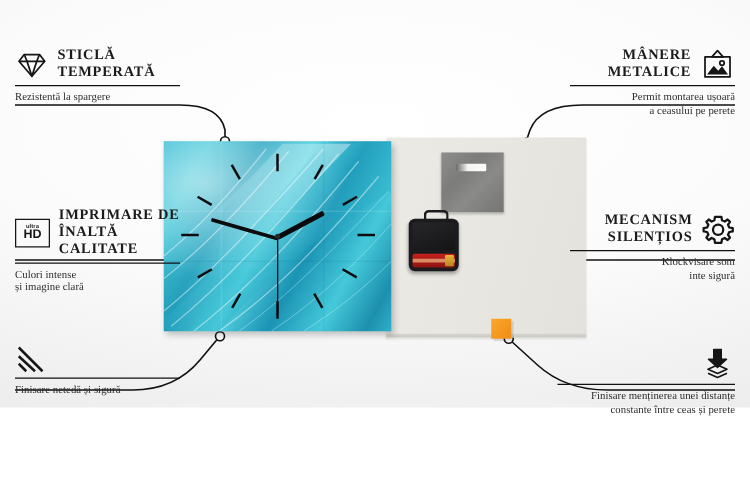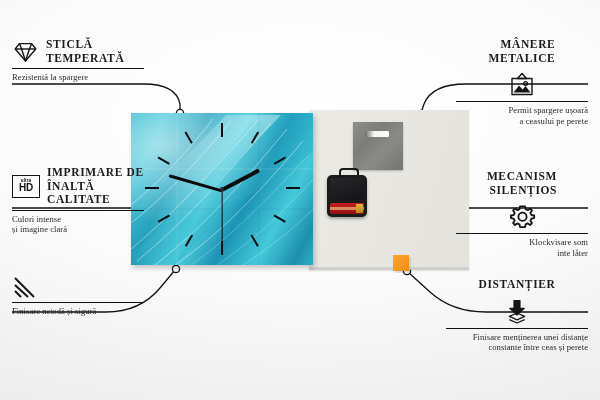--- a/index.html
+++ b/index.html
@@ -2,41 +2,41 @@
 <html><head>
 <meta charset="utf-8">
 <style>
   html,body{margin:0;padding:0;}
   body{
     width:600px;height:400px;overflow:hidden;
     font-family:"Liberation Serif",serif;
     background:#ffffff;
   }
   #stage{
-    position:relative;width:600px;height:400px;
+    position:relative;width:600px;height:326px;
     background:
       radial-gradient(120% 90% at 50% 30%, #ffffff 0%, #fbfbfb 45%, #f2f2f2 72%, #e9e9e9 100%);
   }
 
   
   .callout{position:absolute;}
   .co-head{display:flex;align-items:center;gap:7px;}
   .co-title{
     font-weight:bold;letter-spacing:.055em;color:#1b1b1b;
     font-size:11.5px;line-height:13.5px;text-transform:uppercase;
   }
   .co-rule{height:1.1px;background:#111;margin-top:3px;}
   .co-sub{
     font-size:8.6px;line-height:10.4px;color:#2a2a2a;margin-top:3px;
     letter-spacing:.005em;
   }
   .left .co-head{justify-content:flex-start;}
   .left .co-title{text-align:left;}
   .left .co-sub{text-align:left;}
-  .right .co-head{justify-content:flex-end;flex-direction:column;}
+  .right .co-head{justify-content:flex-end;flex-direction:row;}
   .right .co-title{text-align:right;}
   .right .co-sub{text-align:right;}
 
   .ico{flex:0 0 auto;display:block;}
 
   
   .hd-badge{
     width:26px;height:21px;border:1.4px solid #151515;
     display:flex;flex-direction:column;align-items:center;justify-content:center;
     line-height:1;
@@ -281,46 +281,45 @@
       <svg class="ico" width="28" height="26" viewBox="0 0 28 26">
         <g fill="none" stroke="#151515" stroke-width="1.4" stroke-linejoin="round">
           <path d="M14,1.5 L9.5,6.5 L18.5,6.5 Z"></path>
           <rect x="4" y="6.5" width="20" height="16"></rect>
           <path d="M5.6,20.6 L11,13.6 L14.6,17.6 L17.6,14 L22.4,20.6 Z" fill="#151515" stroke="none"></path>
           <circle cx="17.6" cy="11.4" r="1.8"></circle>
         </g>
       </svg>
     </div>
     <div class="co-rule"></div>
-    <div class="co-sub">Permit spargere ușoară</div>
+    <div class="co-sub">Permit montarea ușoară</div>
     <div class="co-sub" style="margin-top:0">a ceasului pe perete</div>
   </div>
 
   <div class="callout right" style="left:456px;top:170px;width:132px;font-family:Liberation Serif, serif;">
     <div class="co-head">
       <div>
         <div class="co-title">MECANISM</div>
         <div class="co-title">SILENȚIOS</div>
       </div>
       <svg class="ico" width="27" height="26" viewBox="0 0 27 26">
         <g fill="none" stroke="#151515" stroke-width="1.8" stroke-linejoin="round">
           <path d="M13.5,2.4 L16.1,2.4 L16.6,5.2 L18.8,6.2 L21.1,4.6 L23,6.5 L21.4,8.8 L22.4,11 L25.2,11.5 L25.2,14.1 L22.4,14.6 L21.4,16.8 L23,19.1 L21.1,21 L18.8,19.4 L16.6,20.4 L16.1,23.2 L13.5,23.2 L11,23.2 L10.5,20.4 L8.3,19.4 L6,21 L4.1,19.1 L5.7,16.8 L4.7,14.6 L1.9,14.1 L1.9,11.5 L4.7,11 L5.7,8.8 L4.1,6.5 L6,4.6 L8.3,6.2 L10.5,5.2 L11,2.4 Z"></path>
           <circle cx="13.5" cy="12.8" r="4.1"></circle>
         </g>
       </svg>
     </div>
     <div class="co-rule"></div>
     <div class="co-sub">Klockvisare som</div>
-    <div class="co-sub" style="margin-top:0">inte låter</div>
+    <div class="co-sub" style="margin-top:0">inte sigură</div>
   </div>
 
   <div class="callout right" style="left:446px;top:278px;width:142px;">
     <div class="co-head">
       <div>
-        <div class="co-title">DISTANȚIER</div>
       </div>
       <svg class="ico" width="28" height="26" viewBox="0 0 28 26">
         <g fill="#151515" stroke="#151515" stroke-width="1.2" stroke-linejoin="round">
           <path d="M11,1.6 L17,1.6 L17,9.4 L21.2,9.4 L14,16 L6.8,9.4 L11,9.4 Z"></path>
         </g>
         <g fill="none" stroke="#151515" stroke-width="1.3" stroke-linejoin="round">
           <path d="M6.4,17.4 L14,14 L21.6,17.4 L14,20.8 Z"></path>
           <path d="M6.4,20.6 L14,24 L21.6,20.6"></path>
         </g>
       </svg>

